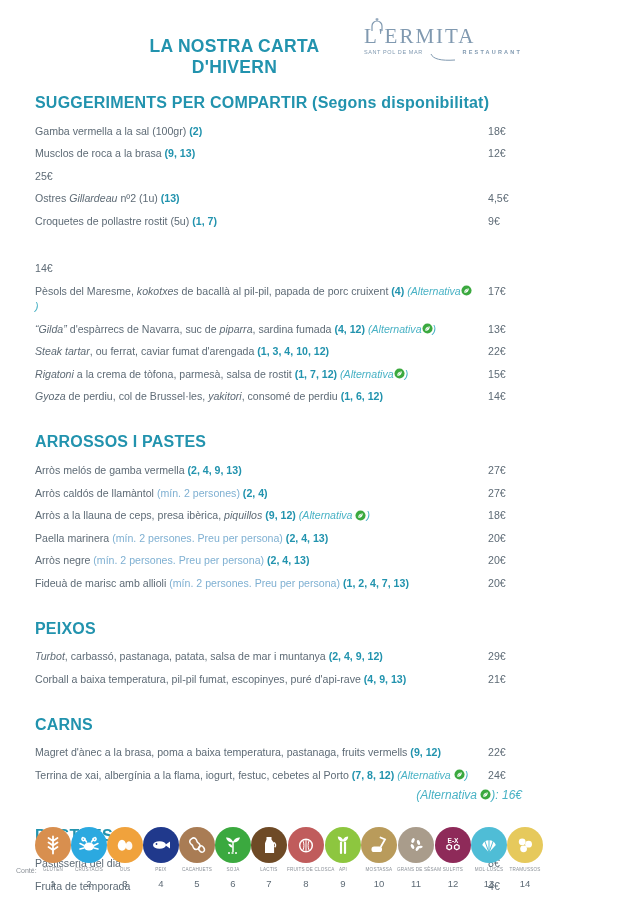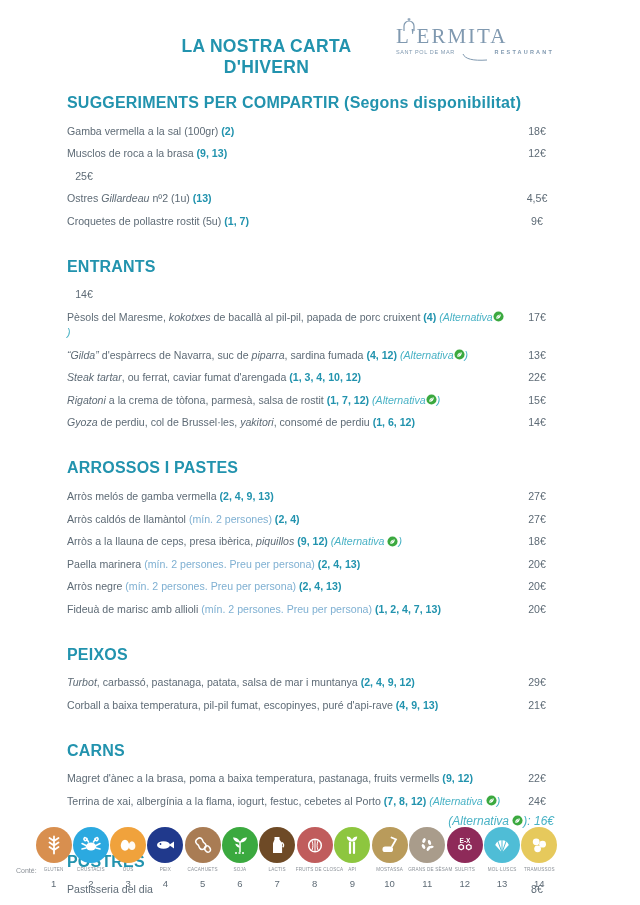--- a/index.html
+++ b/index.html
@@ -1,36 +1,36 @@
 <!DOCTYPE html>
 <html><head>
 <meta charset="utf-8">
 <style>
   html,body{margin:0;padding:0;background:#fff;}
   .page{position:relative;width:556px;height:905px;background:#fff;overflow:hidden;
-        font-family:"Liberation Sans",sans-serif;color:#5E6B76;padding-left:32px;}
+        font-family:"Liberation Sans",sans-serif;color:#5E6B76;}
   .inner{padding:22px 34px 0 35px;}
   
   .hdr{display:flex;align-items:flex-start;margin-bottom:16px;}
   .title{flex:1;text-align:center;padding-left:70px;color:#2293AE;font-weight:bold;
          font-size:17.5px;letter-spacing:.3px;margin-top:14px;}
   .logo{width:158px;color:#8099B0;position:relative;padding-top:4px;}
   .wordmark{font-family:"Liberation Serif",serif;font-size:21px;letter-spacing:2px;line-height:1;}
   .chapel{position:absolute;left:6px;top:-5px;}
   .logo-sub{display:flex;align-items:center;justify-content:space-between;margin-top:1px;}
   .sub-l{font-size:5.5px;letter-spacing:.6px;}
   .sub-r{font-size:5.5px;letter-spacing:2.2px;font-weight:bold;}
   .swoosh{flex:0 0 26px;height:8px;}
   
   .sec{margin-bottom:25px;}
   .sec-h{color:#2293AE;font-weight:bold;font-size:16px;letter-spacing:.2px;margin-bottom:8px;}
   .row{display:flex;justify-content:space-between;align-items:flex-start;gap:14px;
        padding:3.6px 0;font-size:10.6px;line-height:1.45;}
   .txt{max-width:505px;}
-  .price{white-space:nowrap;min-width:34px;text-align:center;}
+  .price{white-space:nowrap;min-width:34px;text-align:left;}
   .seg-n{color:#5E6B76;text-align:right;}
   .seg-i{color:#5E6B76;font-style:italic;}
   .seg-a{color:#2293AE;font-weight:bold;}
   .seg-m{color:#7FB0D2;}
   .seg-alt{color:#49B2C5;font-style:italic;}
   .leaf{display:inline-block;width:11px;height:11px;vertical-align:-1.5px;}
   .leaf svg{width:11px;height:11px;display:block;}
   .subnote{text-align:right;font-size:12px;padding:1px 0 0;}
   
   .footer{position:absolute;left:35px;right:30px;top:827px;}
@@ -89,21 +89,20 @@
           <div class="row">
             <div class="txt"><span class="seg-n">Ostres </span><span class="seg-i">Gillardeau</span><span class="seg-n"> nº2 (1u) </span><span class="seg-a">(13)</span></div>
             <div class="price">4,5€</div>
           </div>
           <div class="row">
             <div class="txt"><span class="seg-n">Croquetes de pollastre rostit (5u) </span><span class="seg-a">(1, 7)</span></div>
             <div class="price">9€</div>
           </div>
         </section>
         <section class="sec">
-          <div class="sec-h">ENTRANTS</div>
           <div class="row">
             <div class="price">14€</div>
           </div>
           <div class="row">
             <div class="txt"><span class="seg-n">Pèsols del Maresme, </span><span class="seg-i">kokotxes</span><span class="seg-n"> de bacallà al pil-pil, papada de porc cruixent </span><span class="seg-a">(4)</span><span class="seg-n"> </span><span class="seg-alt">(Alternativa</span><span class="leaf"><svg viewBox="0 0 24 24">
                   <circle cx="12" cy="12" r="11" fill="#3BA93F"></circle>
                   <path d="M6.5 16.5c5.5 1.5 10-2 11-9-6.5 0-11 3.5-11 9z" fill="#fff"></path>
                   <path d="M8 15.5c2.5-3.5 5.5-5.5 8-6.5" stroke="#3BA93F" stroke-width="1" fill="none"></path>
                 </svg></span><span class="seg-alt">)</span></div>
             <div class="price">17€</div>

